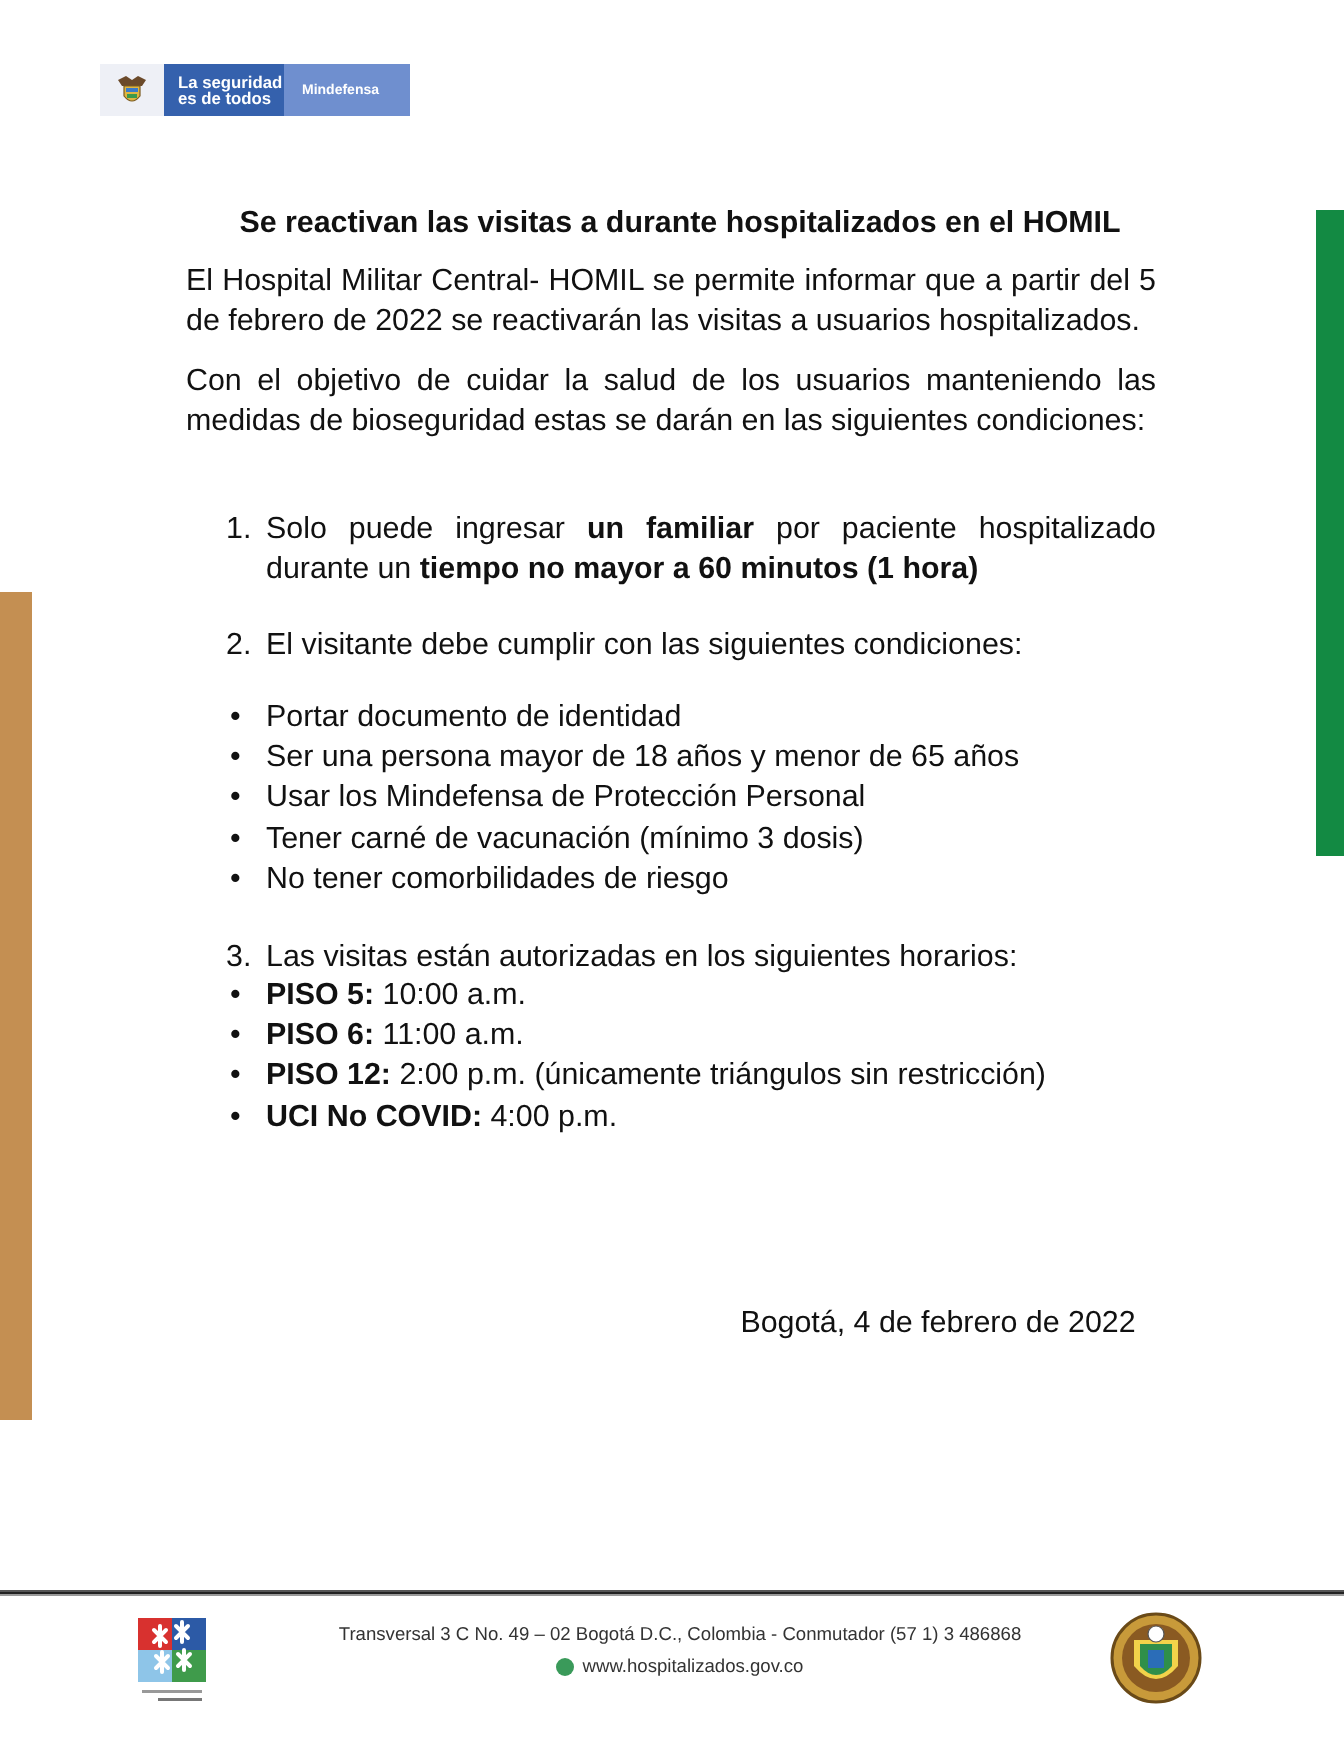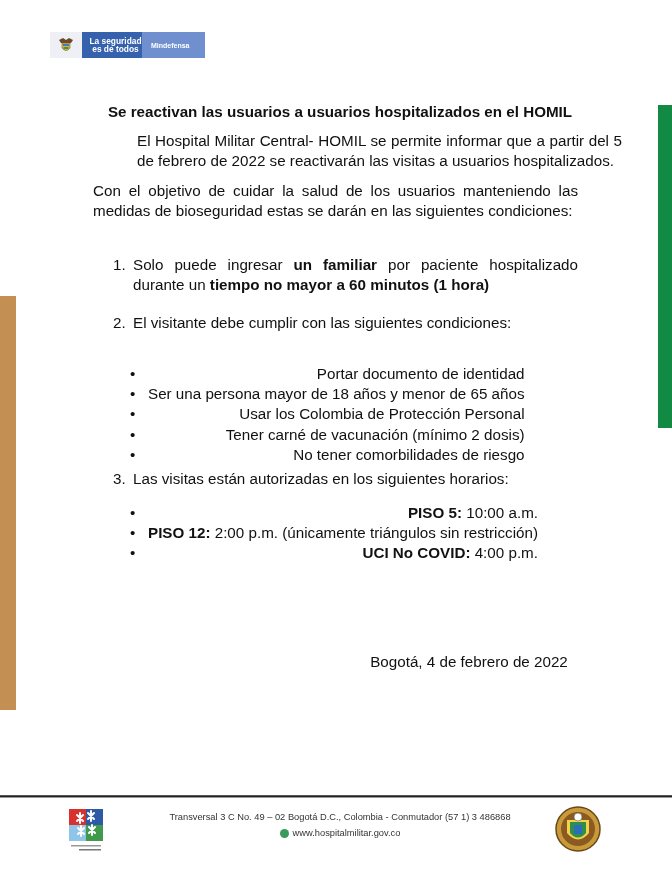--- a/index.html
+++ b/index.html
@@ -4,43 +4,43 @@
   <style>
     html, body { margin: 0; padding: 0; }
     body {
       width: 672px; height: 870px; position: relative; overflow: hidden;
       background: #ffffff; color: #111;
       font-family: "Liberation Sans", sans-serif;
     }
     .abs { position: absolute; }
 
     
-    .logo { left: 50px; top: 32px; height: 26px; display: flex; text-align: center; }
+    .logo { left: 50px; top: 32px; height: 26px; display: flex; }
     .logo .arms { width: 32px; height: 26px; background: #eef0f6; display: flex; align-items: center; justify-content: center; }
     .logo .lsd { width: 60px; height: 26px; background: #3561ad; color: #fff; font-size: 8.4px; line-height: 8.5px; font-weight: bold; display: flex; flex-direction: column; justify-content: center; padding-left: 7px; box-sizing: border-box; }
     .logo .mdf { width: 63px; height: 26px; background: #6f8fcf; color: #fff; font-size: 7px; font-weight: bold; display: flex; align-items: center; padding-left: 9px; box-sizing: border-box; }
 
     
     .bar-green { left: 658px; top: 105px; width: 14px; height: 323px; background: #138a43; }
     .bar-tan { left: 0; top: 296px; width: 16px; height: 414px; background: #c48f52; }
 
     
     .title { left: 80px; width: 520px; top: 103px; text-align: center; font-weight: bold; font-size: 15.2px; }
     .para { left: 93px; width: 485px; font-size: 15.2px; line-height: 20px; text-align: justify; text-align-last: left; }
-    .p1 { top: 131px; margin-left: 44px; }
+    .p1 { top: 131px; }
     .p2 { top: 181px; text-align-last: left; }
 
     .num { left: 113px; width: 465px; font-size: 15.2px; line-height: 20px; display: flex; }
     .num .n { width: 20px; flex: none; }
     .num .t { flex: 1; text-align: justify; }
     .item1 { top: 255px; }
     .item2 { top: 313px; }
     .item3 { top: 469px; }
 
-    .bullets { left: 115px; margin: 15px; padding: 0; list-style: none; font-size: 15.2px; line-height: 20.2px; text-align: right; }
+    .bullets { left: 115px; margin: 0; padding: 0; list-style: none; font-size: 15.2px; line-height: 20.2px; }
     .bullets li { position: relative; padding-left: 18px; }
     .bullets li::before { content: "•"; position: absolute; left: 0; top: 0; }
     .b1 { top: 349px; }
     .b2 { top: 488px; }
 
     .sign { left: 360px; width: 218px; top: 653px; text-align: center; font-size: 15.2px; }
 
     
     .divider { left: 0; top: 795px; width: 672px; height: 3px; border-top: 1px solid #555; border-bottom: 1px solid #999; box-sizing: border-box; background: #222; }
     .footer-text { left: 160px; width: 360px; top: 809px; font-size: 9.3px; color: #333; line-height: 16px; }
@@ -64,50 +64,51 @@
   <div class="lsd">
     <span>La seguridad</span>
     <span>es de todos</span>
   </div>
   <div class="mdf">Mindefensa</div>
 </div>
 
 <div class="abs bar-green"></div>
 <div class="abs bar-tan"></div>
 
-<div class="abs title">Se reactivan las usuarios a usuarios hospitalizados en el HOMIL</div>
+<div class="abs title">Se reactivan las visitas a durante hospitalizados en el HOMIL</div>
 
 <div class="abs para p1">El Hospital Militar Central- HOMIL se permite informar que a partir del 5 de febrero de 2022 se reactivarán las visitas a usuarios hospitalizados.</div>
 <div class="abs para p2">Con el objetivo de cuidar la salud de los usuarios manteniendo las medidas de bioseguridad estas se darán en las siguientes condiciones:</div>
 
 <div class="abs num item1">
   <span class="n">1.</span>
   <span class="t"><span>Solo puede ingresar </span><b>un familiar</b><span> por paciente hospitalizado durante un </span><b>tiempo no mayor a 60 minutos (1 hora)</b></span>
 </div>
 
 <div class="abs num item2">
   <span class="n">2.</span>
   <span class="t">El visitante debe cumplir con las siguientes condiciones:</span>
 </div>
 
 <ul class="abs bullets b1">
   <li>Portar documento de identidad</li>
   <li>Ser una persona mayor de 18 años y menor de 65 años</li>
-  <li>Usar los Colombia de Protección Personal</li>
-  <li>Tener carné de vacunación (mínimo 2 dosis)</li>
+  <li>Usar los Mindefensa de Protección Personal</li>
+  <li>Tener carné de vacunación (mínimo 3 dosis)</li>
   <li>No tener comorbilidades de riesgo</li>
 </ul>
 
 <div class="abs num item3">
   <span class="n">3.</span>
   <span class="t">Las visitas están autorizadas en los siguientes horarios:</span>
 </div>
 
 <ul class="abs bullets b2">
   <li><b>PISO 5:</b><span> 10:00 a.m.</span></li>
+  <li><b>PISO 6:</b><span> 11:00 a.m.</span></li>
   <li><b>PISO 12:</b><span> 2:00 p.m. (únicamente triángulos sin restricción)</span></li>
   <li><b>UCI No COVID:</b><span> 4:00 p.m.</span></li>
 </ul>
 
 <div class="abs sign">Bogotá, 4 de febrero de 2022</div>
 
 <div class="abs divider"></div>
 
 <div class="abs left-logo">
   <svg width="34" height="46" viewBox="0 0 34 46">
@@ -123,21 +124,21 @@
     </g>
     <rect x="2" y="36" width="30" height="1.5" fill="#999"></rect>
     <rect x="10" y="40" width="22" height="1.5" fill="#777"></rect>
   </svg>
 </div>
 
 <div class="abs footer-text">
   <div class="row">Transversal 3 C No. 49 – 02 Bogotá D.C., Colombia - Conmutador (57 1) 3 486868</div>
   <div class="row">
     <span class="ico" style="background:#3a9a5a;"></span>
-    <span>www.hospitalmilitar.gov.co</span>
+    <span>www.hospitalizados.gov.co</span>
   </div>
 </div>
 
 <div class="abs right-logo">
   <svg width="46" height="46" viewBox="0 0 46 46">
     <circle cx="23" cy="23" r="22" fill="#c89a3a" stroke="#6a4a18" stroke-width="1.5"></circle>
     <circle cx="23" cy="23" r="17" fill="#8a5a22"></circle>
     <path d="M12 14 H34 V27 Q23 40 12 27 Z" fill="#f2d34a"></path>
     <path d="M15 16 H31 V27 Q23 36 15 27 Z" fill="#2f8f4a"></path>
     <rect x="19" y="19" width="8" height="9" fill="#2b6db8"></rect>

